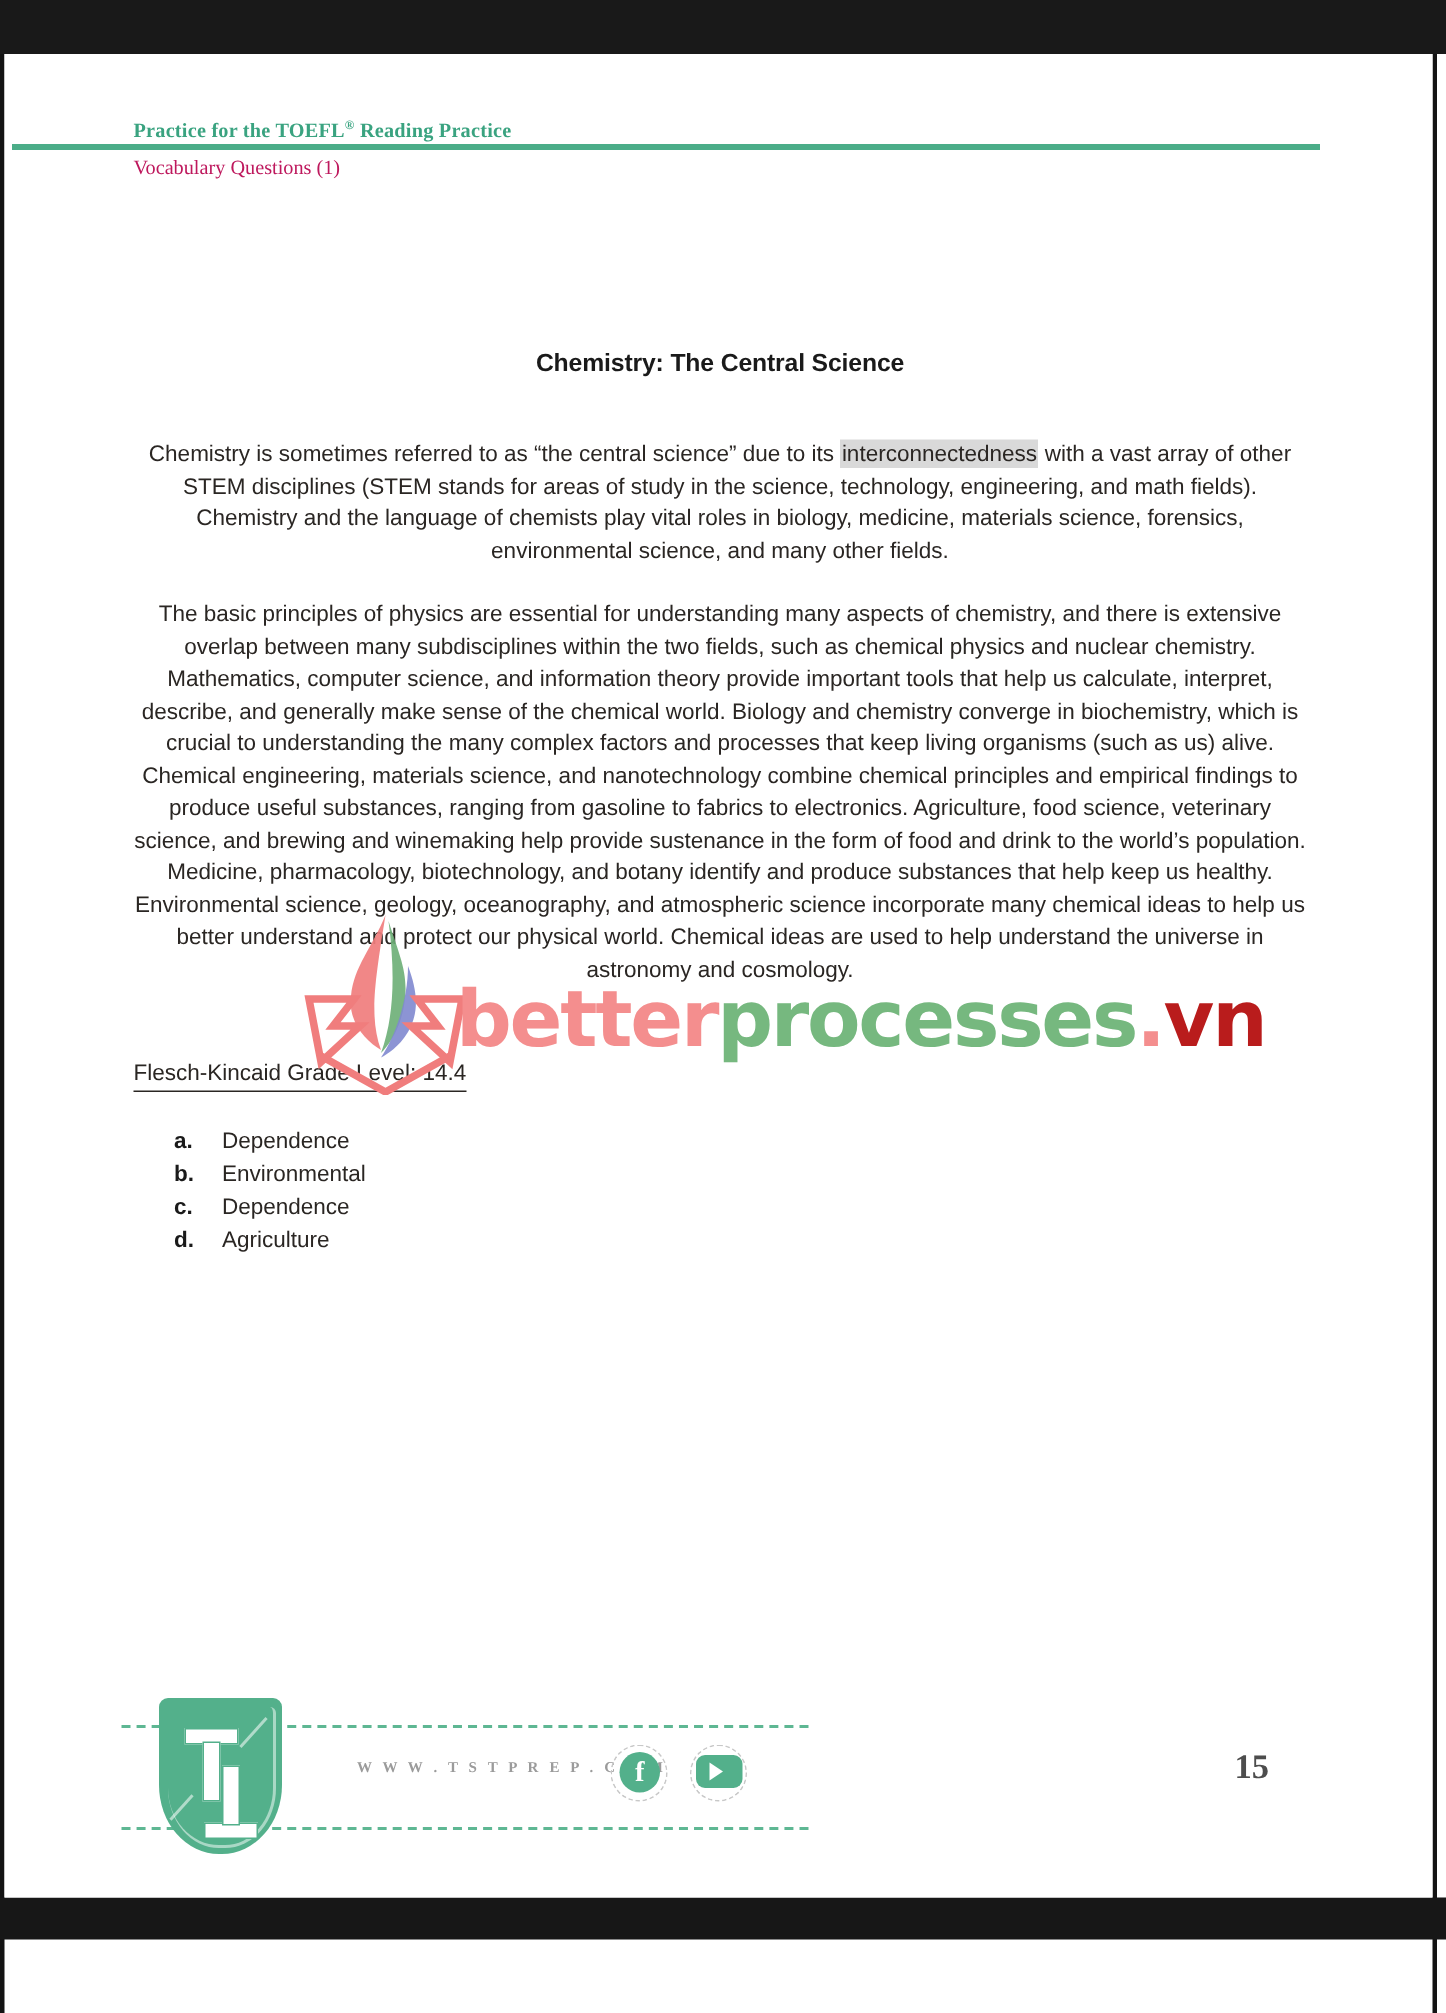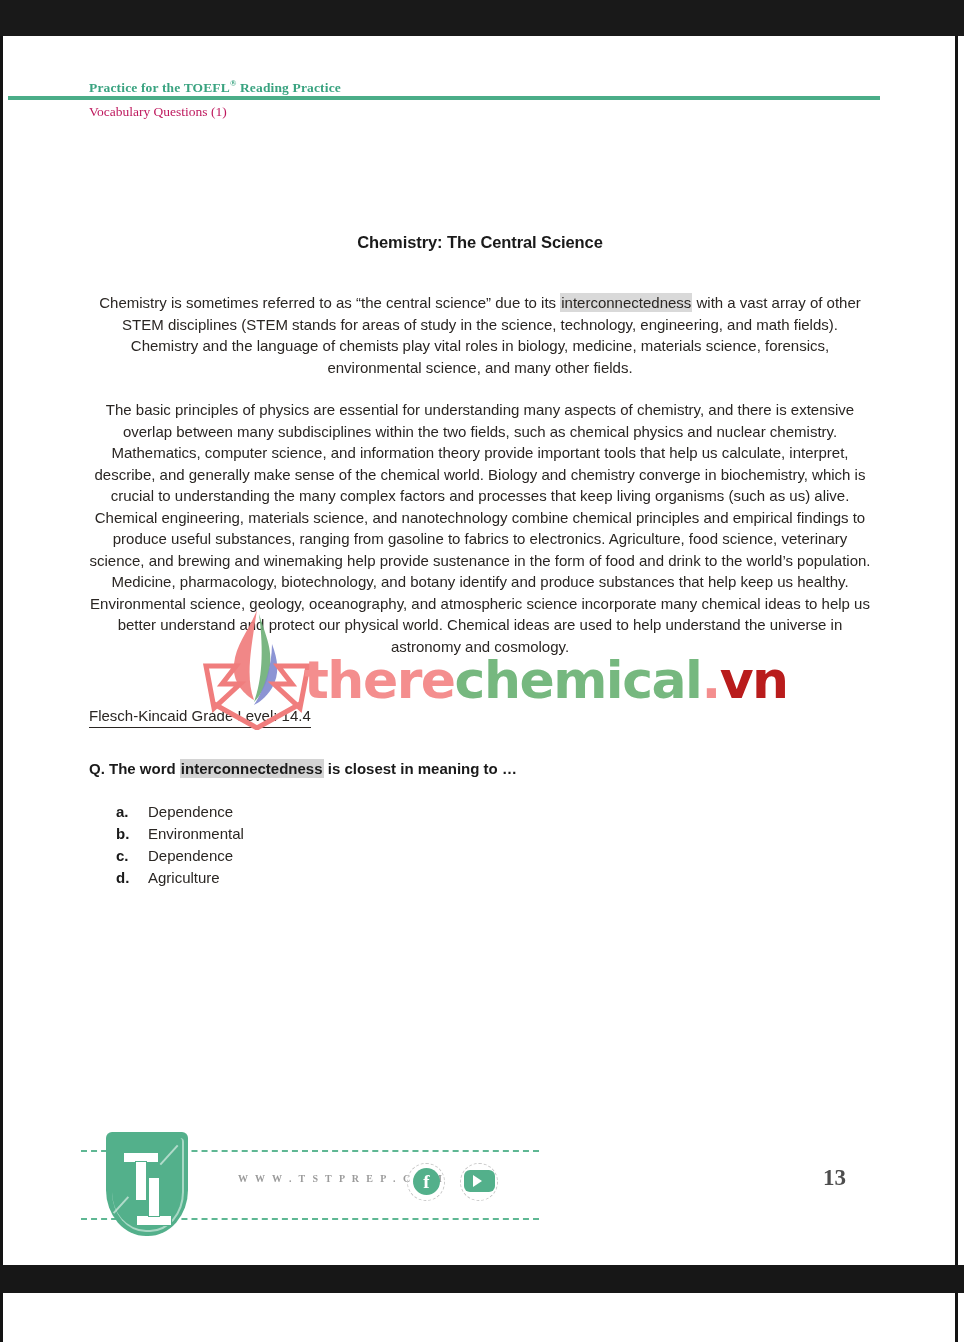--- a/index.html
+++ b/index.html
@@ -356,21 +356,20 @@
   <div class="doc-body">
 
     <h1 class="passage-title">Chemistry: The Central Science</h1>
 
     <p class="passage-para"><span>Chemistry is sometimes referred to as “the central science” due to its </span><span class="hl">interconnectedness</span><span> with a vast array of other STEM disciplines (STEM stands for areas of study in the science, technology, engineering, and math fields). Chemistry and the language of chemists play vital roles in biology, medicine, materials science, forensics, environmental science, and many other fields.</span></p>
 
     <p class="passage-para">The basic principles of physics are essential for understanding many aspects of chemistry, and there is extensive overlap between many subdisciplines within the two fields, such as chemical physics and nuclear chemistry. Mathematics, computer science, and information theory provide important tools that help us calculate, interpret, describe, and generally make sense of the chemical world. Biology and chemistry converge in biochemistry, which is crucial to understanding the many complex factors and processes that keep living organisms (such as us) alive. Chemical engineering, materials science, and nanotechnology combine chemical principles and empirical findings to produce useful substances, ranging from gasoline to fabrics to electronics. Agriculture, food science, veterinary science, and brewing and winemaking help provide sustenance in the form of food and drink to the world’s population. Medicine, pharmacology, biotechnology, and botany identify and produce substances that help keep us healthy. Environmental science, geology, oceanography, and atmospheric science incorporate many chemical ideas to help us better understand and protect our physical world. Chemical ideas are used to help understand the universe in astronomy and cosmology.</p>
 
     <div><span class="readability">Flesch-Kincaid Grade Level: 14.4</span></div>
 
-    <p class="question-line"><span>Q. The word </span><span class="hl">interconnectedness</span><span> is closest in meaning to …</span></p>
 
     <ul class="answers">
       <li class="answer-row">
         <span class="answer-marker">a.</span>
         <span class="answer-text">Dependence</span>
       </li>
       <li class="answer-row">
         <span class="answer-marker">b.</span>
         <span class="answer-text">Environmental</span>
       </li>
@@ -412,27 +411,27 @@
     <div class="social-ring"></div>
     <div class="social-glyph">f</div>
   </div>
 
   <div class="social-icon social-yt" style="top:1127px;">
     <div class="social-ring"></div>
     <div class="yt-badge"></div>
     <div class="yt-tri"></div>
   </div>
 
-  <div class="page-number" style="top:1129px;">13</div>
+  <div class="page-number" style="top:1129px;">15</div>
 
 </div>
 
 <div class="watermark">
   <svg class="wm-flame" viewBox="0 0 122 126">
     <path d="M61 6 C52 28, 40 40, 38 60 C36 78, 48 90, 58 96 C50 74, 54 50, 61 6 Z" fill="#f07d7d" opacity="0.92"></path>
     <path d="M63 10 C70 32, 76 44, 74 62 C72 80, 64 92, 58 98 C66 76, 68 48, 63 10 Z" fill="#6cae76" opacity="0.9"></path>
     <path d="M76 40 C82 56, 84 70, 76 84 C70 94, 62 99, 58 101 C68 86, 76 62, 76 40 Z" fill="#7f88cf" opacity="0.9"></path>
     <path d="M10 62 L40 62 L26 80 L44 80 L18 104 L10 62 Z" fill="none" stroke="#f07d7d" stroke-width="5"></path>
     <path d="M112 62 L82 62 L96 80 L78 80 L104 104 L112 62 Z" fill="none" stroke="#f07d7d" stroke-width="5"></path>
     <path d="M18 100 L61 124 L104 100" fill="none" stroke="#f07d7d" stroke-width="5"></path>
   </svg>
-  <div class="wm-text"><span class="wm-a">there</span><span class="wm-b">chemical</span><span class="wm-c">.</span><span class="wm-d">vn</span></div>
+  <div class="wm-text"><span class="wm-a">better</span><span class="wm-b">processes</span><span class="wm-c">.</span><span class="wm-d">vn</span></div>
 </div>
 
 </body></html>

